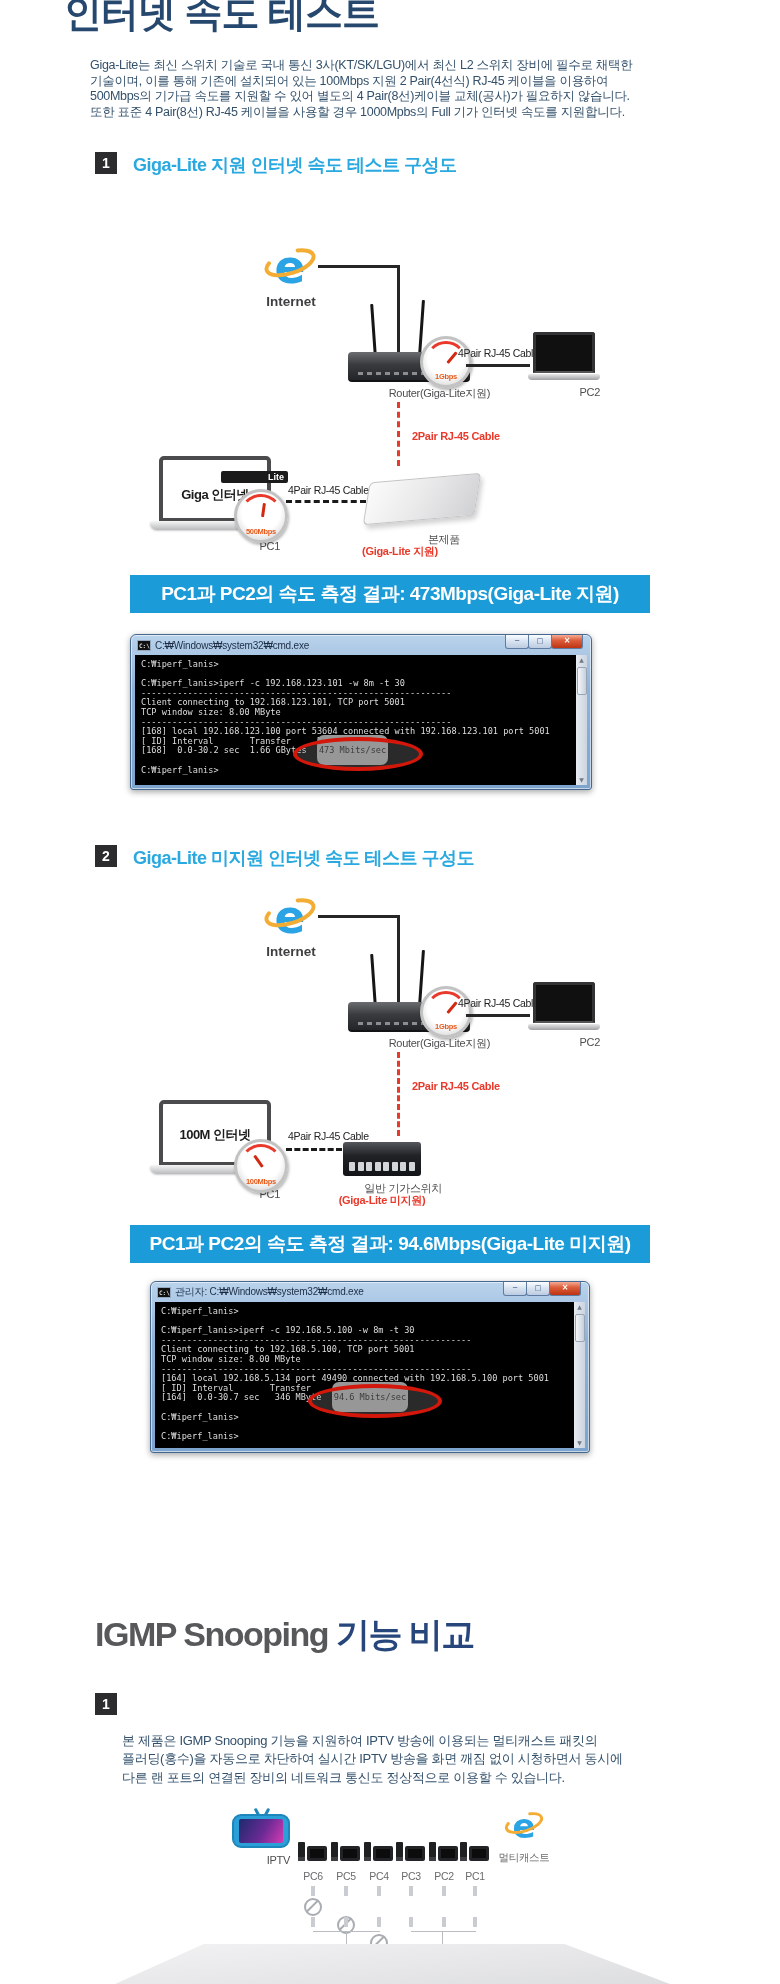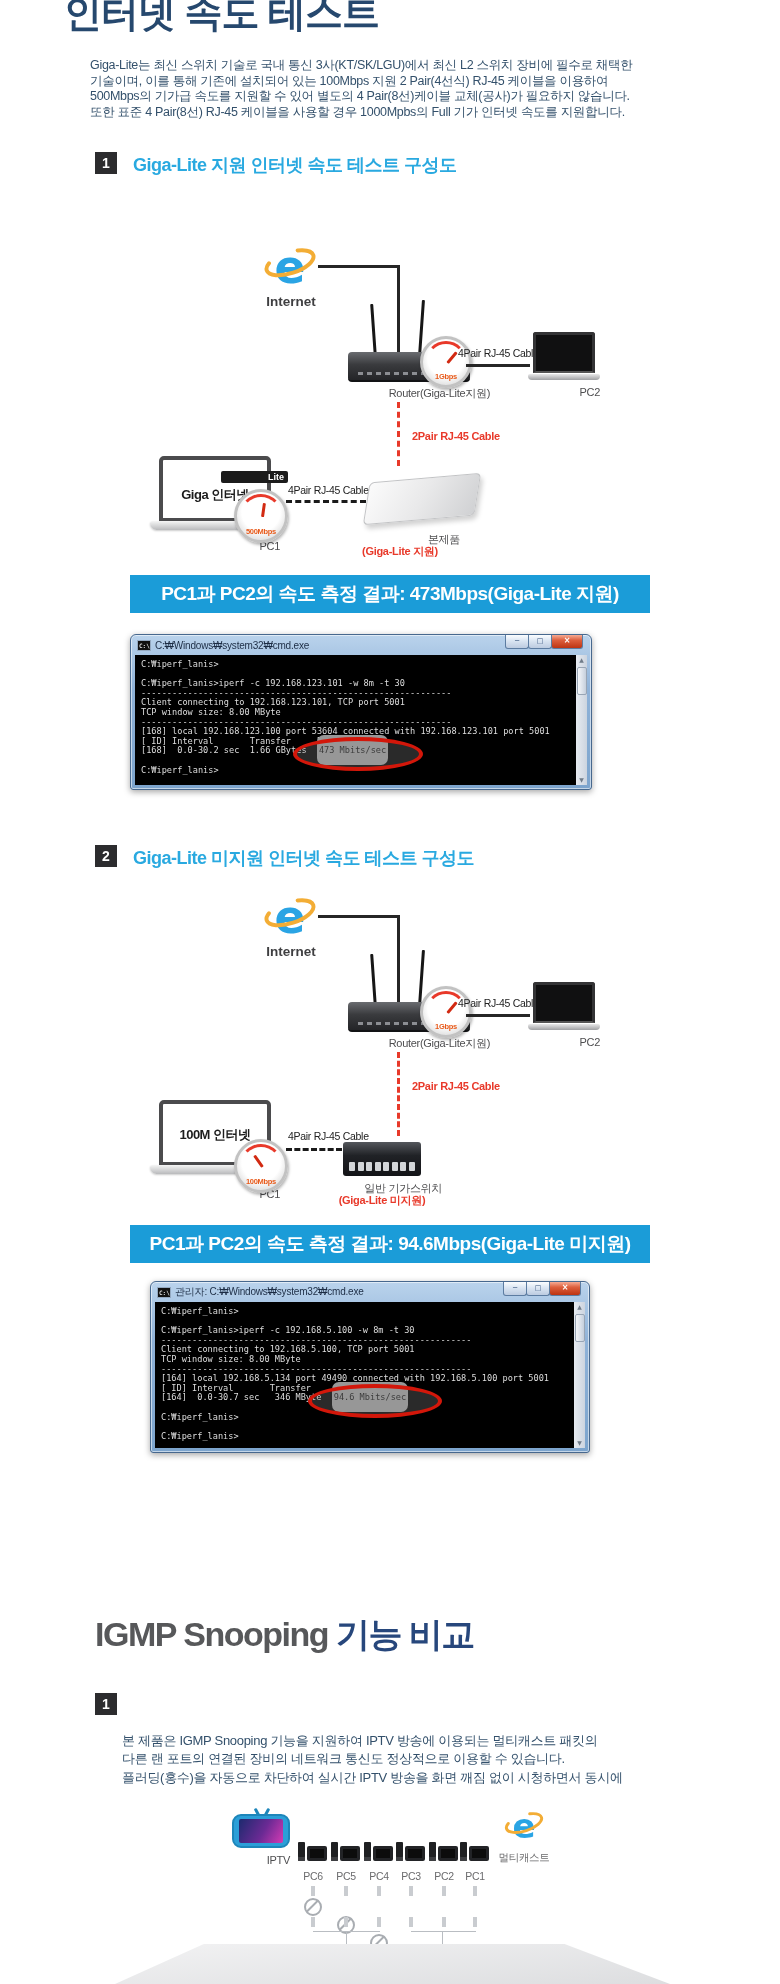--- a/index.html
+++ b/index.html
@@ -292,22 +292,22 @@
   </div>
 
   <div class="a" style="left:66px;top:1612px;white-space:nowrap;margin-left:29px;">
     <span class="igmp-title-en">IGMP Snooping</span><span class="igmp-title-ko"> 기능 비교</span>
   </div>
 
   <div class="a badge" style="left:95px;top:1693px;">1</div>
 
   <div class="a" style="left:122px;top:1732px;">
     <div class="igmp-para">본 제품은 IGMP Snooping 기능을 지원하여 IPTV 방송에 이용되는 멀티캐스트 패킷의</div>
+    <div class="igmp-para">플러딩(홍수)을 자동으로 차단하여 실시간 IPTV 방송을 화면 깨짐 없이 시청하면서 동시에</div>
     <div class="igmp-para">다른 랜 포트의 연결된 장비의 네트워크 통신도 정상적으로 이용할 수 있습니다.</div>
-    <div class="igmp-para">플러딩(홍수)을 자동으로 차단하여 실시간 IPTV 방송을 화면 깨짐 없이 시청하면서 동시에</div>
   </div>
 
   <div class="a tv" style="left:232px;top:1809px;width:58px;height:42px;">
     <i class="ant" style="left:24px;top:-1px;height:10px;transform:rotate(-28deg);"></i>
     <i class="ant" style="left:33px;top:-1px;height:10px;transform:rotate(28deg);"></i>
     <div class="tv-body"></div>
     <div class="tv-screen"></div>
   </div>
   <div class="a lbl" style="left:232px;top:1854px;width:58px;">IPTV</div>
 

